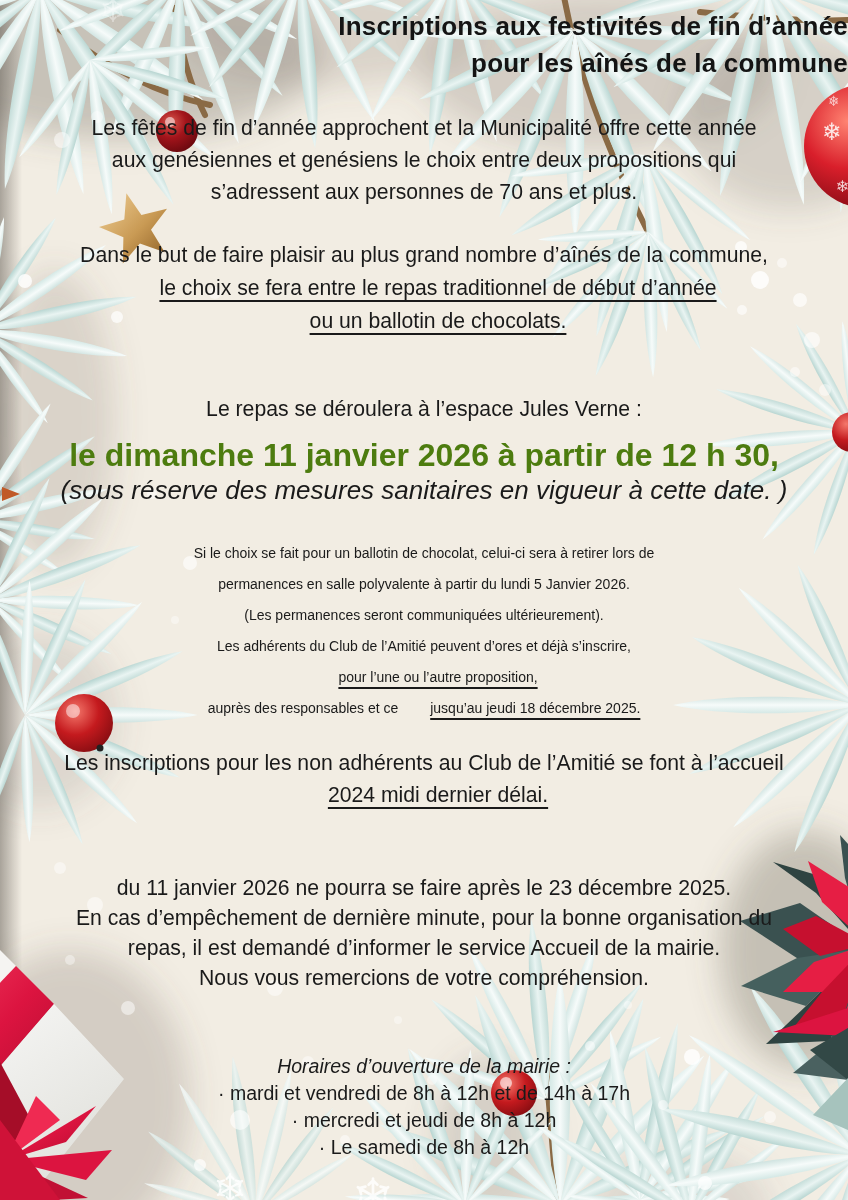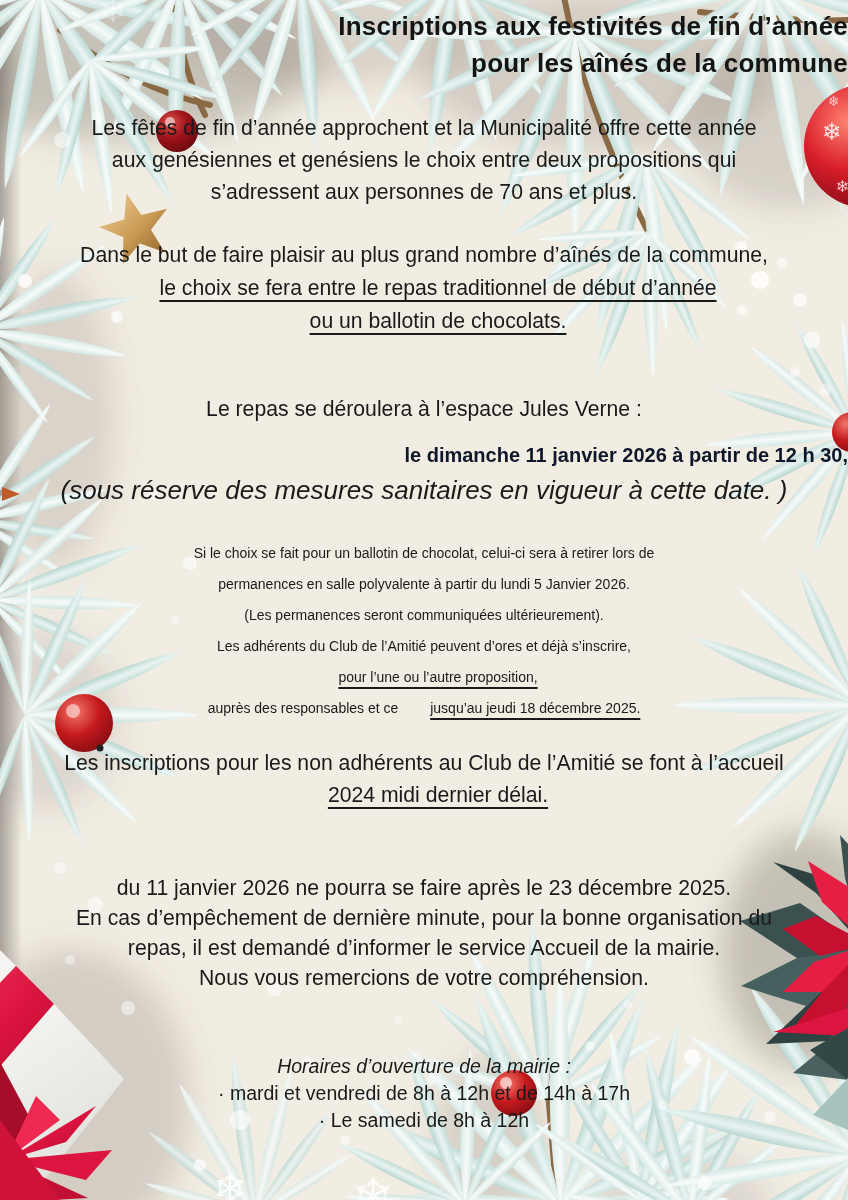--- a/index.html
+++ b/index.html
@@ -12,21 +12,21 @@
   .deco{position:absolute;inset:0;z-index:1;}
   .content{position:absolute;inset:0;z-index:2;}
   .block{position:absolute;left:0;right:0;text-align:center;}
   .line{white-space:nowrap;}
   .u{text-decoration:underline;text-underline-offset:5px;text-decoration-thickness:2px;margin-left:28px;}
   .title{top:8px;left:104px;right:0;font-size:26px;font-weight:700;line-height:37px;color:#141414;letter-spacing:0.2px;text-align:right;}
   .intro{top:112px;font-size:21.2px;line-height:32px;}
   .choice{top:238px;font-size:21.2px;line-height:33px;}
   .venue{top:369px;font-size:21.2px;line-height:32px;margin-top:24px;}
   .date{top:437px;}
-  .date .b{font-size:20px;font-weight:700;line-height:36px;color:#0f172a;text-align:right;}
+  .date .b{font-size:32px;font-weight:700;line-height:36px;color:#4d7c0f;}
   .date .n{font-size:26px;line-height:35px;font-style:italic;}
   .choco{top:538px;font-size:14px;line-height:31px;}
   .nonmem{top:747px;font-size:21.2px;line-height:32px;}
   .warning{top:873px;font-size:21.2px;line-height:30px;}
   .hours{top:1052px;font-size:19.5px;line-height:27px;}
   .hours .h{font-style:italic;line-height:28px;}
 </style>
 </head>
 <body>
 
@@ -308,17 +308,18 @@
     <div class="block warning">
       <div class="line">du 11 janvier 2026 ne pourra se faire après le 23 décembre 2025.</div>
       <div class="line">En cas d’empêchement de dernière minute, pour la bonne organisation du</div>
       <div class="line">repas, il est demandé d’informer le service Accueil de la mairie.</div>
       <div class="line">Nous vous remercions de votre compréhension.</div>
     </div>
 
     <div class="block hours">
       <div class="line h">Horaires d’ouverture de la mairie :</div>
       <div class="line">· mardi et vendredi de 8h à 12h et de 14h à 17h</div>
+      <div class="line">· mercredi et jeudi de 8h à 12h</div>
       <div class="line">· Le samedi de 8h à 12h</div>
     </div>
 
   </div>
 </div>
 
 </body></html>

